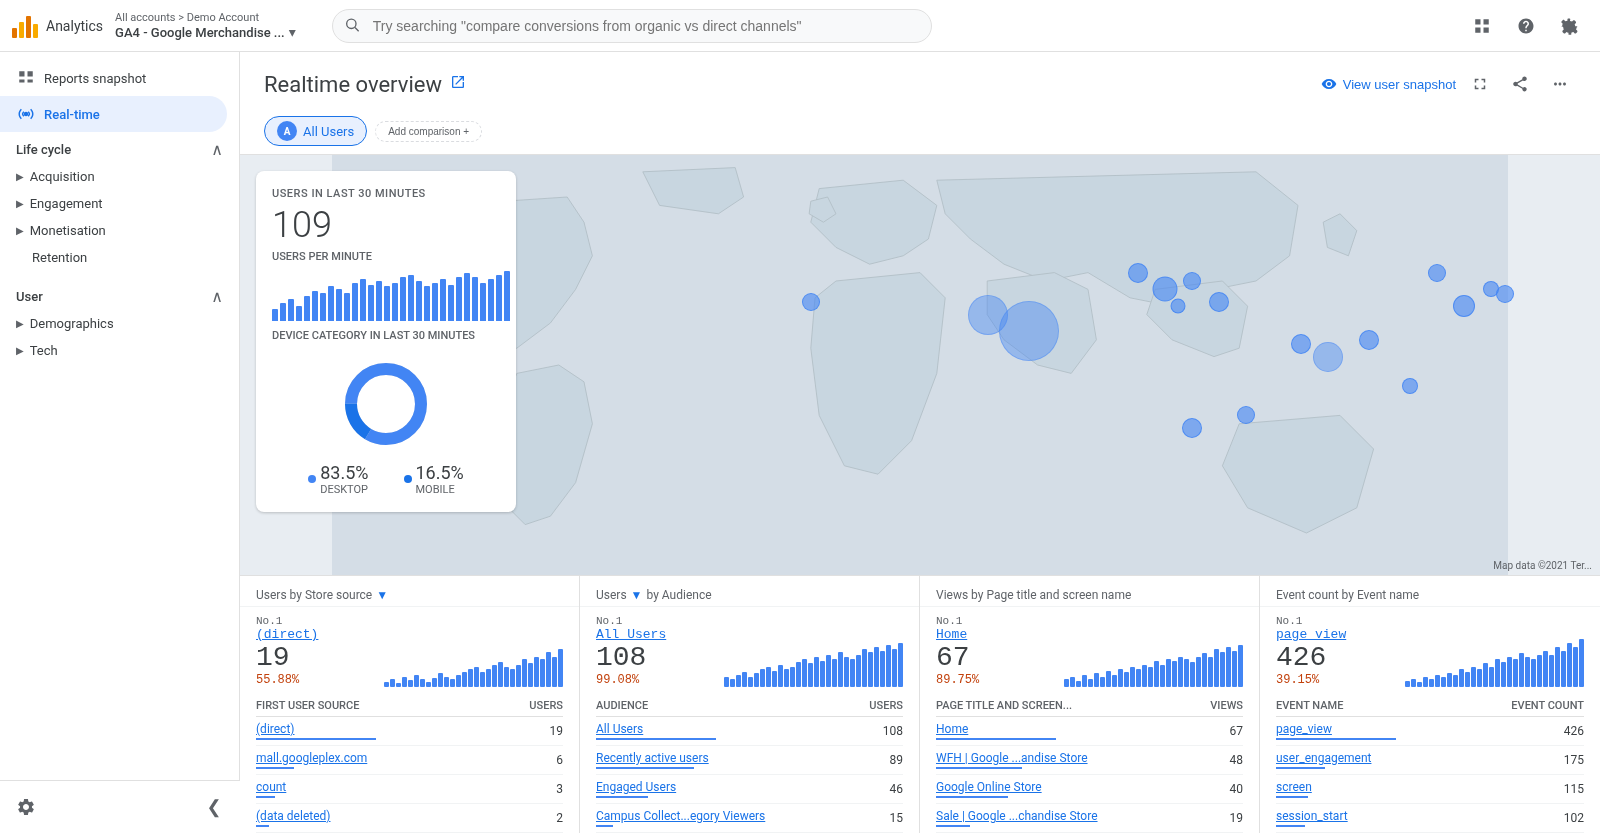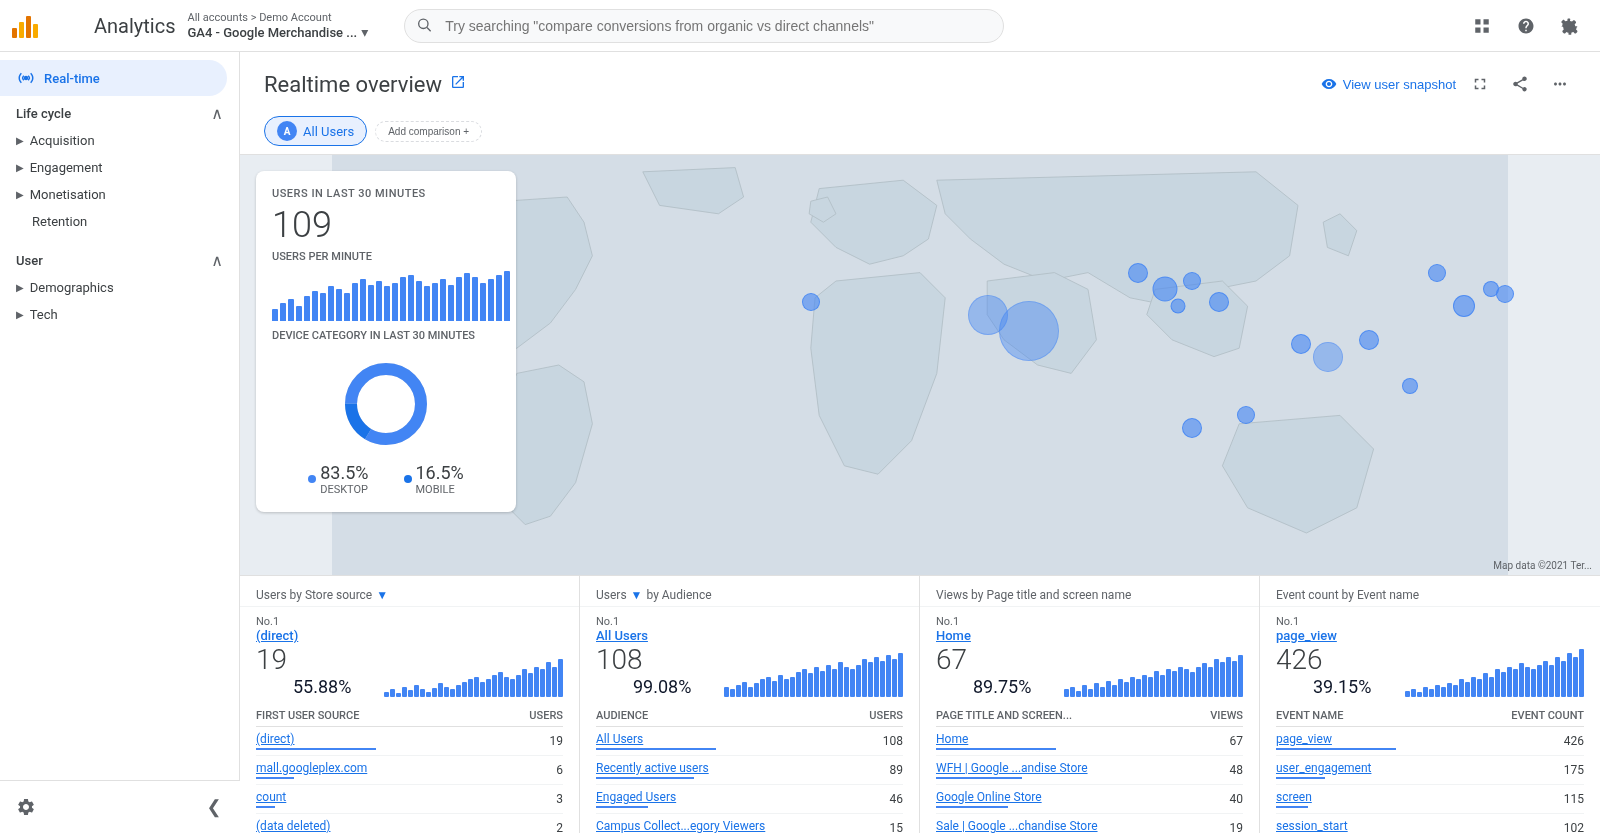--- a/index.html
+++ b/index.html
@@ -7,21 +7,21 @@
 
     
     .topbar { display: flex; align-items: center; height: 52px; background: #fff; border-bottom: 1px solid #e0e0e0; padding: 0 12px; gap: 12px; position: fixed; top: 0; left: 0; right: 0; z-index: 100; }
     .logo { display: flex; align-items: center; gap: 8px; }
     .logo-bars { display: flex; align-items: flex-end; gap: 2px; height: 24px; }
     .logo-bar { width: 5px; background: #f9ab00; border-radius: 1px; }
     .logo-bar:nth-child(1) { height: 10px; background: #e37400; }
     .logo-bar:nth-child(2) { height: 16px; background: #f9ab00; }
     .logo-bar:nth-child(3) { height: 22px; background: #e37400; }
     .logo-bar:nth-child(4) { height: 14px; background: #f9ab00; }
-    .logo-text { font-size: 20px; color: #3c4043; font-weight: 400; margin-left: 48px; }
+    .logo-text { font-size: 14px; color: #3c4043; font-weight: 400; }
     .account-info { display: flex; flex-direction: column; font-size: 11px; color: #5f6368; }
     .account-info .account-path { color: #5f6368; font-size: 11px; }
     .account-info .account-name { font-size: 13px; color: #3c4043; font-weight: 500; display: flex; align-items: center; gap: 4px; }
     .search-bar { flex: 1; max-width: 600px; margin: 0 24px; }
     .search-bar input { width: 100%; padding: 8px 16px 8px 40px; border: 1px solid #e0e0e0; border-radius: 24px; font-size: 14px; color: #3c4043; background: #f8f9fa; outline: none; }
     .search-wrapper { position: relative; }
     .search-icon-wrap { position: absolute; left: 12px; top: 50%; transform: translateY(-50%); color: #5f6368; }
     .topbar-right { margin-left: auto; display: flex; align-items: center; gap: 8px; }
     .icon-btn { width: 36px; height: 36px; display: flex; align-items: center; justify-content: center; border-radius: 50%; cursor: pointer; color: #5f6368; border: none; background: none; font-size: 18px; }
 
@@ -74,25 +74,25 @@
     .legend-val { font-size: 18px; font-weight: 400; display: block; }
     .legend-label-text { color: #5f6368; }
 
     
     .panels-row { display: grid; grid-template-columns: 1fr 1fr 1fr 1fr; gap: 0; border-top: 1px solid #e0e0e0; }
     .panel { background: #fff; border-right: 1px solid #e0e0e0; padding: 0; overflow: hidden; }
     .panel:last-child { border-right: none; }
     .panel-header { padding: 12px 16px 4px; font-size: 12px; color: #5f6368; border-bottom: 1px solid #f1f3f4; }
     .panel-header .title-row { display: flex; align-items: center; gap: 4px; }
     .panel-header .dropdown { color: #1a73e8; cursor: pointer; }
-    .panel-top-stat { padding: 8px 16px; display: flex; align-items: flex-end; gap: 16px; }
+    .panel-top-stat { padding: 8px 16px; display: flex; align-items: flex-end; gap: 16px; font-family: Liberation Mono, monospace; }
     .panel-rank { font-size: 11px; color: #5f6368; }
     .panel-stat-name { font-size: 13px; color: #1a73e8; text-decoration: underline; cursor: pointer; font-weight: 500; }
     .panel-stat-value { font-size: 28px; font-weight: 300; color: #3c4043; }
-    .panel-stat-pct { font-size: 18px; color: #0f172a; margin-left: 37px; }
+    .panel-stat-pct { font-size: 12px; color: #c2410c; }
     .panel-sparkline { margin-left: auto; display: flex; align-items: flex-end; gap: 1px; height: 40px; }
     .spark-bar { width: 5px; background: #4285f4; border-radius: 1px; }
     .panel-table { padding: 0 16px; }
     .panel-table-header { display: flex; justify-content: space-between; padding: 4px 0; font-size: 11px; color: #5f6368; font-weight: 500; text-transform: uppercase; border-bottom: 1px solid #e0e0e0; }
     .panel-table-row { display: flex; justify-content: space-between; padding: 5px 0; font-size: 12px; border-bottom: 1px solid #f1f3f4; align-items: center; }
     .panel-table-row .row-name { color: #1a73e8; cursor: pointer; }
     .panel-table-row .row-name.underline { text-decoration: underline; }
     .panel-table-row .row-bar { height: 2px; background: #4285f4; margin-top: 2px; }
     .panel-table-row .name-col { display: flex; flex-direction: column; flex: 1; }
     .panel-table-row .val-col { color: #3c4043; min-width: 30px; text-align: right; }
@@ -152,20 +152,31 @@
       <svg width="18" height="18" viewBox="0 0 24 24" fill="#5f6368">
           <path d="M12 8c-2.21 0-4 1.79-4 4s1.79 4 4 4 4-1.79 4-4-1.79-4-4-4zm-9.99 5l.01.5c.08 1.04.35 2.03.78 2.93l-1.48 1.48c-.63.63-.63 1.65 0 2.28l1.41 1.41c.63.63 1.65.63 2.28 0l1.47-1.47c.91.44 1.9.72 2.94.8l.01 2.07c0 .55.45 1 1 1h2c.55 0 1-.45 1-1l.01-2.08c1.03-.08 2.01-.35 2.91-.78l1.49 1.49c.63.63 1.65.63 2.28 0l1.41-1.41c.63-.63.63-1.65 0-2.28l-1.48-1.48c.43-.9.7-1.88.78-2.91L22 13c0-.55-.45-1-1-1h-2.08c-.08-1.04-.35-2.03-.78-2.93l1.48-1.48c.63-.63.63-1.65 0-2.28l-1.41-1.41c-.63-.63-1.65-.63-2.28 0l-1.47 1.47c-.91-.44-1.9-.72-2.94-.8L11.99 2c0-.55-.45-1-1-1h-2c-.55 0-1 .45-1 1l-.01 2.08C6.95 4.16 5.97 4.43 5.07 4.86L3.59 3.38c-.63-.63-1.65-.63-2.28 0L-.11 4.79c-.63.63-.63 1.65 0 2.28l1.48 1.48C.94 9.46.67 10.45.59 11.48L-1.51 11.5z" transform="translate(1,1) scale(0.95)"></path>
         </svg>
     </button>
   </div>
 </div>
 
 <div class="layout">
 
   <div class="sidebar">
+    <div class="sidebar-item">
+      <span class="icon">
+        <svg width="18" height="18" viewBox="0 0 24 24" fill="#5f6368">
+            <rect x="3" y="3" width="7" height="7"></rect>
+            <rect x="14" y="3" width="7" height="7"></rect>
+            <rect x="3" y="14" width="7" height="4"></rect>
+            <rect x="14" y="14" width="7" height="4"></rect>
+          </svg>
+      </span>
+      <span>Reports snapshot</span>
+    </div>
     <div class="sidebar-item active">
       <span class="icon">
         <svg width="18" height="18" viewBox="0 0 24 24" fill="#1a73e8">
             <circle cx="12" cy="12" r="3"></circle>
             <path d="M5.07 5.07C3.16 6.98 2 9.35 2 12s1.16 5.02 3.07 6.93l1.41-1.41C4.9 15.94 4 14.06 4 12s.9-3.94 2.48-5.52L5.07 5.07zm13.86 0l-1.41 1.41C19.1 8.06 20 9.94 20 12s-.9 3.94-2.48 5.52l1.41 1.41C20.84 17.02 22 14.65 22 12s-1.16-5.02-3.07-6.93zM8.4 8.4C7.25 9.55 6.5 11.19 6.5 12s.75 2.45 1.9 3.6l1.41-1.41C8.97 13.34 8.5 12.69 8.5 12s.47-1.34 1.31-2.19L8.4 8.4zm7.2 0l-1.41 1.41c.84.85 1.31 1.5 1.31 2.19s-.47 1.34-1.31 2.19l1.41 1.41C16.75 14.45 17.5 13.19 17.5 12s-.75-2.45-1.9-3.6z"></path>
           </svg>
       </span>
       <span>Real-time</span>
     </div>
 

